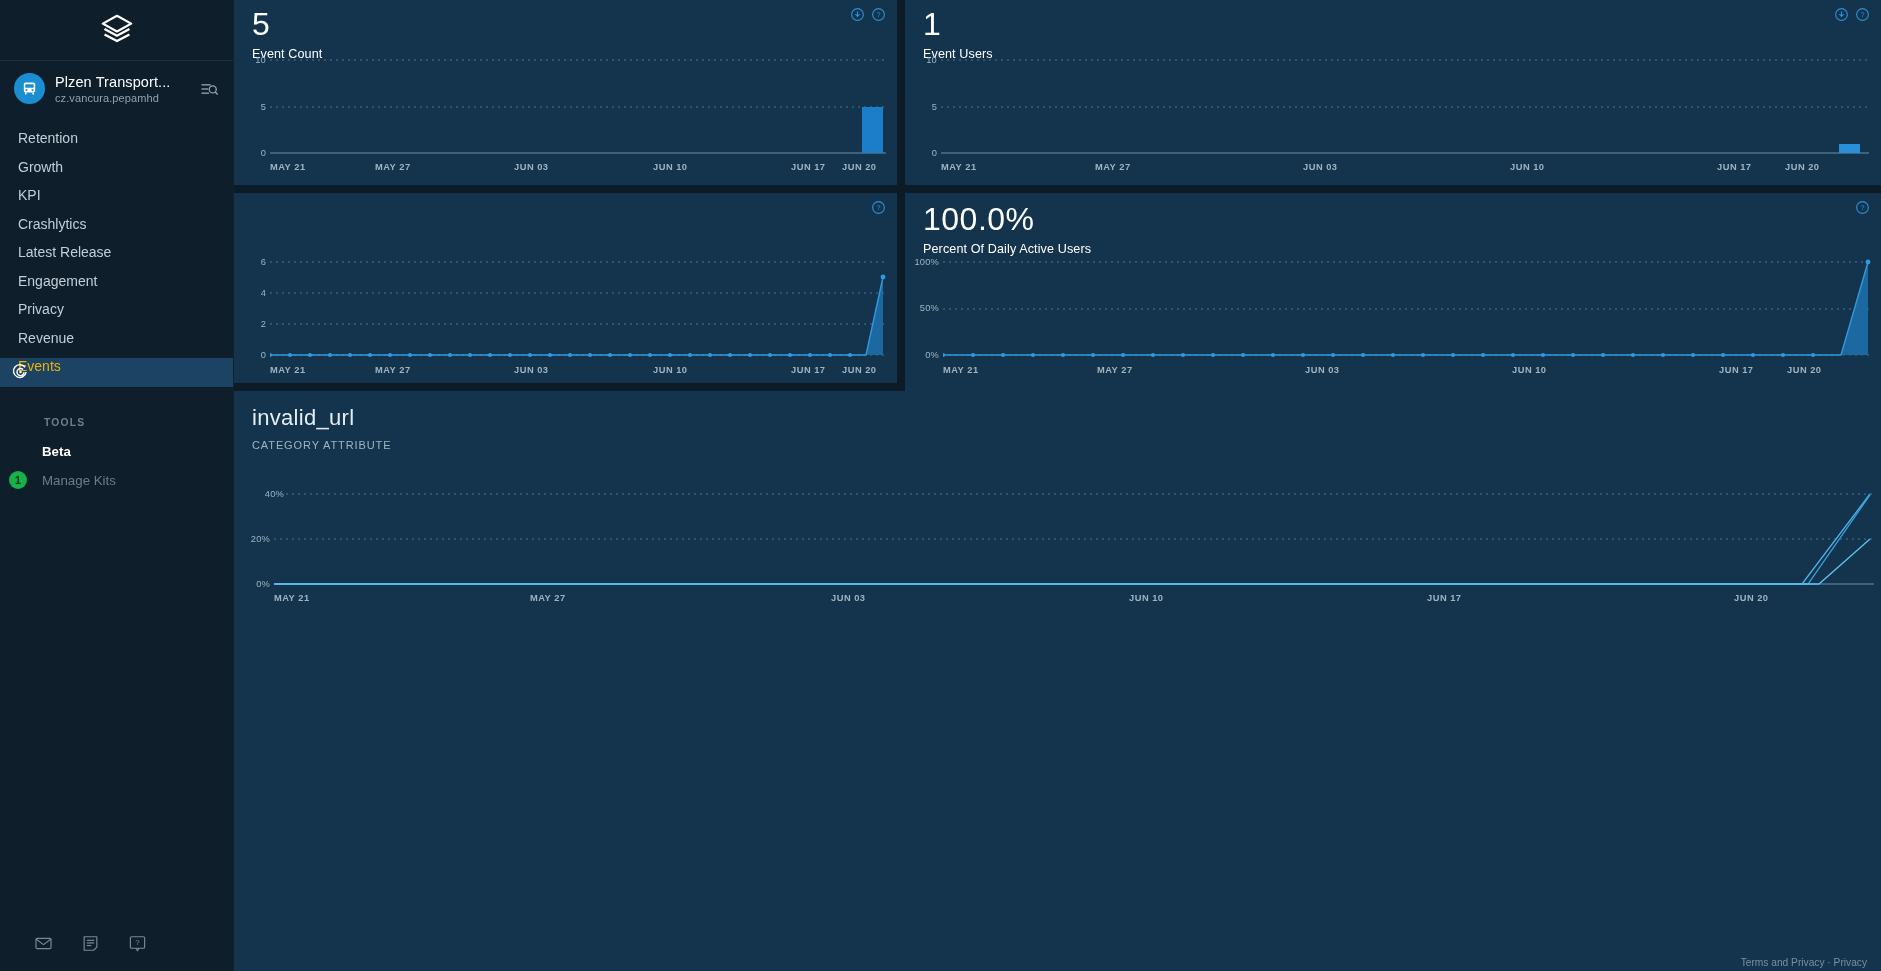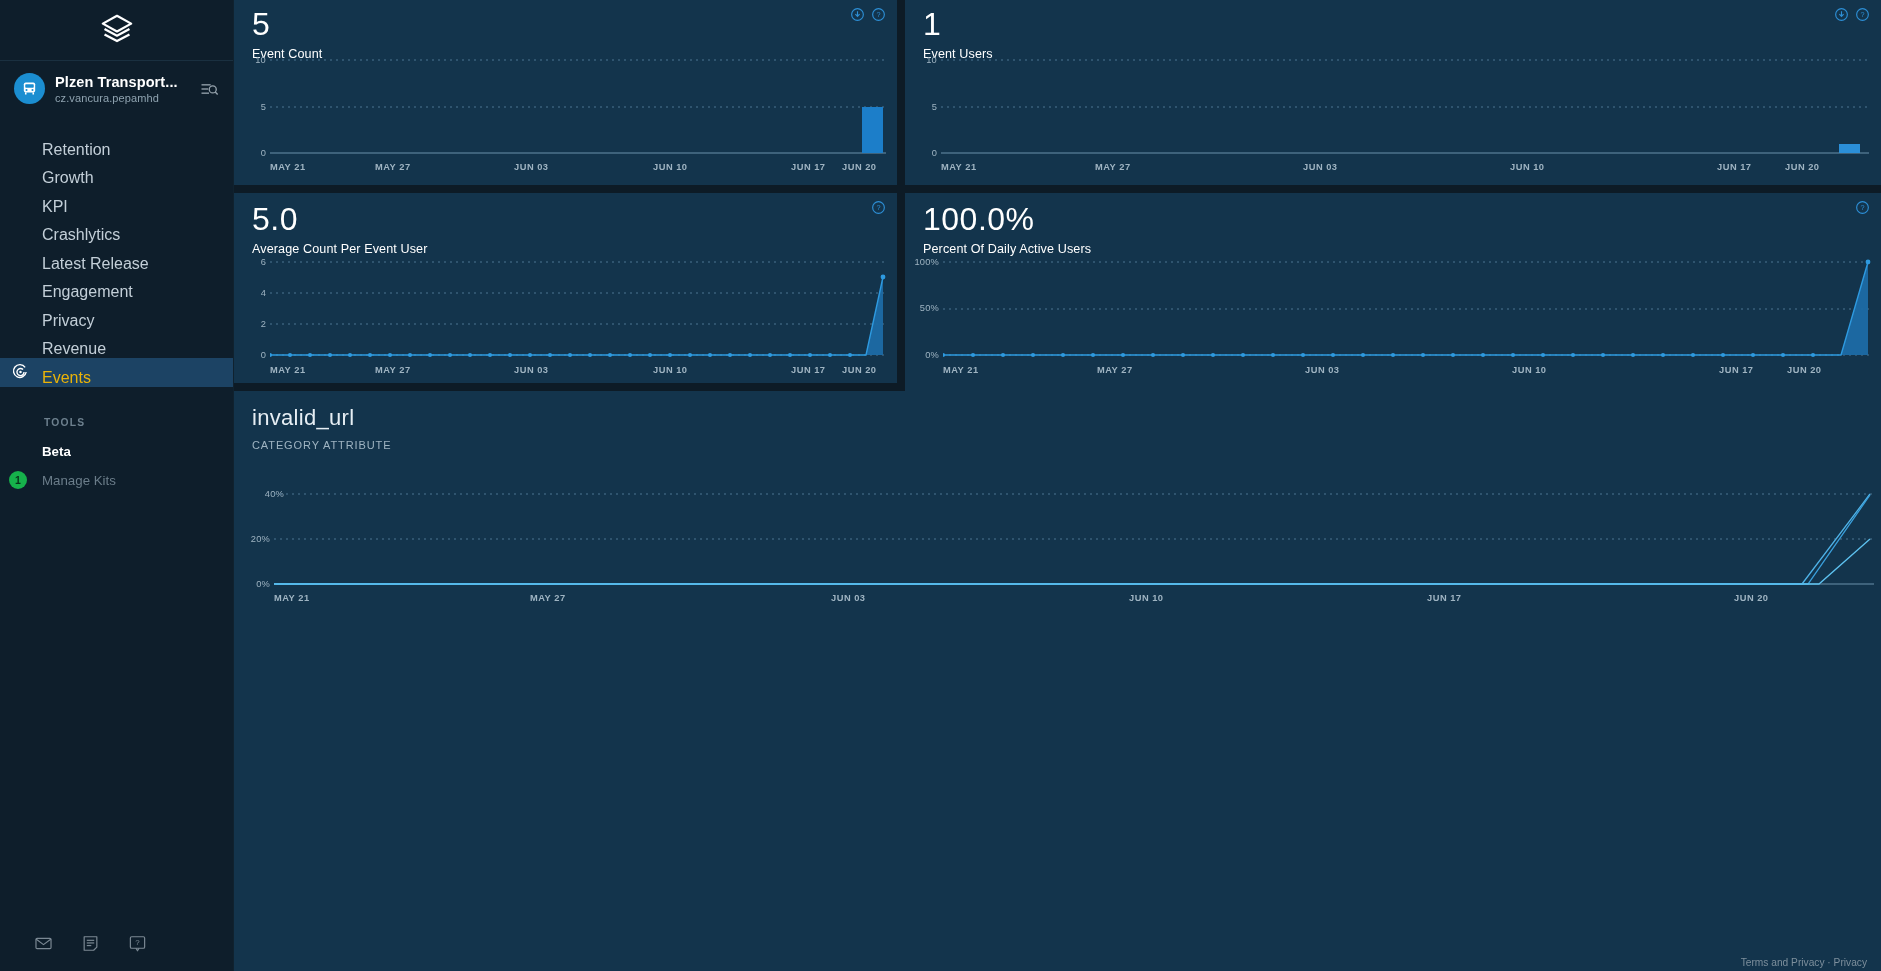--- a/index.html
+++ b/index.html
@@ -23,31 +23,31 @@
   .logo-svg { width: 34px; height: 34px; }
   .side-div { height: 1px; background: #1a3040; margin: 0; }
   .app-row { display: flex; align-items: center; padding: 12px 14px 12px 14px; gap: 10px; }
   .app-avatar {
     width: 31px; height: 31px; border-radius: 50%;
     background: #1b8ed1; flex: 0 0 31px;
     display: flex; align-items: center; justify-content: center;
   }
   .app-meta { flex: 1; min-width: 0; }
   .app-name {
-    font-size: 14.5px; color: #fff; font-weight: 700;
+    font-size: 14.5px; color: #fff; font-weight: 400;
     white-space: nowrap; overflow: hidden; text-overflow: ellipsis;
     letter-spacing: .1px;
   }
   .app-pkg { font-size: 11px; color: #8fa3b0; margin-top: 2px; letter-spacing: .1px; }
   .app-search { width: 20px; height: 20px; flex: 0 0 20px; opacity: .75; }
 
   .nav { margin-top: 14px; }
   .nav-item {
-    height: 28.5px; display: flex; align-items: flex-end;
-    padding-left: 42px; font-size: 16px; color: #c3cfd8;
+    height: 28.5px; display: flex; align-items: flex-start;
+    padding-left: 18px; font-size: 14px; color: #c3cfd8;
     cursor: pointer; position: relative;
   }
   .nav-item.active { background: #1c4364; color: #eab308; }
   .nav-item.active .nav-ico { display: flex; }
   .nav-ico {
     display: none; position: absolute; left: 12px; top: 50%;
     transform: translateY(-50%); width: 17px; height: 17px;
     align-items: center; justify-content: center;
   }
   .nav-gap { height: 30px; }
@@ -284,24 +284,20 @@
       </svg>
       <div class="axlab" style="left:36px; top:162px;">MAY 21</div>
       <div class="axlab" style="left:190px; top:162px;">MAY 27</div>
       <div class="axlab" style="left:398px; top:162px;">JUN 03</div>
       <div class="axlab" style="left:605px; top:162px;">JUN 10</div>
       <div class="axlab" style="left:812px; top:162px;">JUN 17</div>
       <div class="axlab" style="left:880px; top:162px;">JUN 20</div>
     </div>
 
     <div class="panel" style="left:0px; top:193px; width:663px; height:190px;">
-      <div style="position:absolute; left:18px; top:10px;">
-        <div class="kpi-num">5.0</div>
-        <div class="kpi-title">Average Count Per Event User</div>
-      </div>
       <div class="panel-icons">
         <svg class="pic" viewBox="0 0 16 16">
           <circle cx="8" cy="8" r="7.2" fill="none" stroke="#2d8fd6" stroke-width="1.4"></circle>
           <text x="8" y="11.4" font-size="9" font-family="Liberation Sans, sans-serif" fill="#2d8fd6" text-anchor="middle">?</text>
         </svg>
       </div>
       <div class="ylab" style="left:6px; top:64px; width:26px;">6</div>
       <div class="ylab" style="left:6px; top:95px; width:26px;">4</div>
       <div class="ylab" style="left:6px; top:126px; width:26px;">2</div>
       <div class="ylab" style="left:6px; top:157px; width:26px;">0</div>

